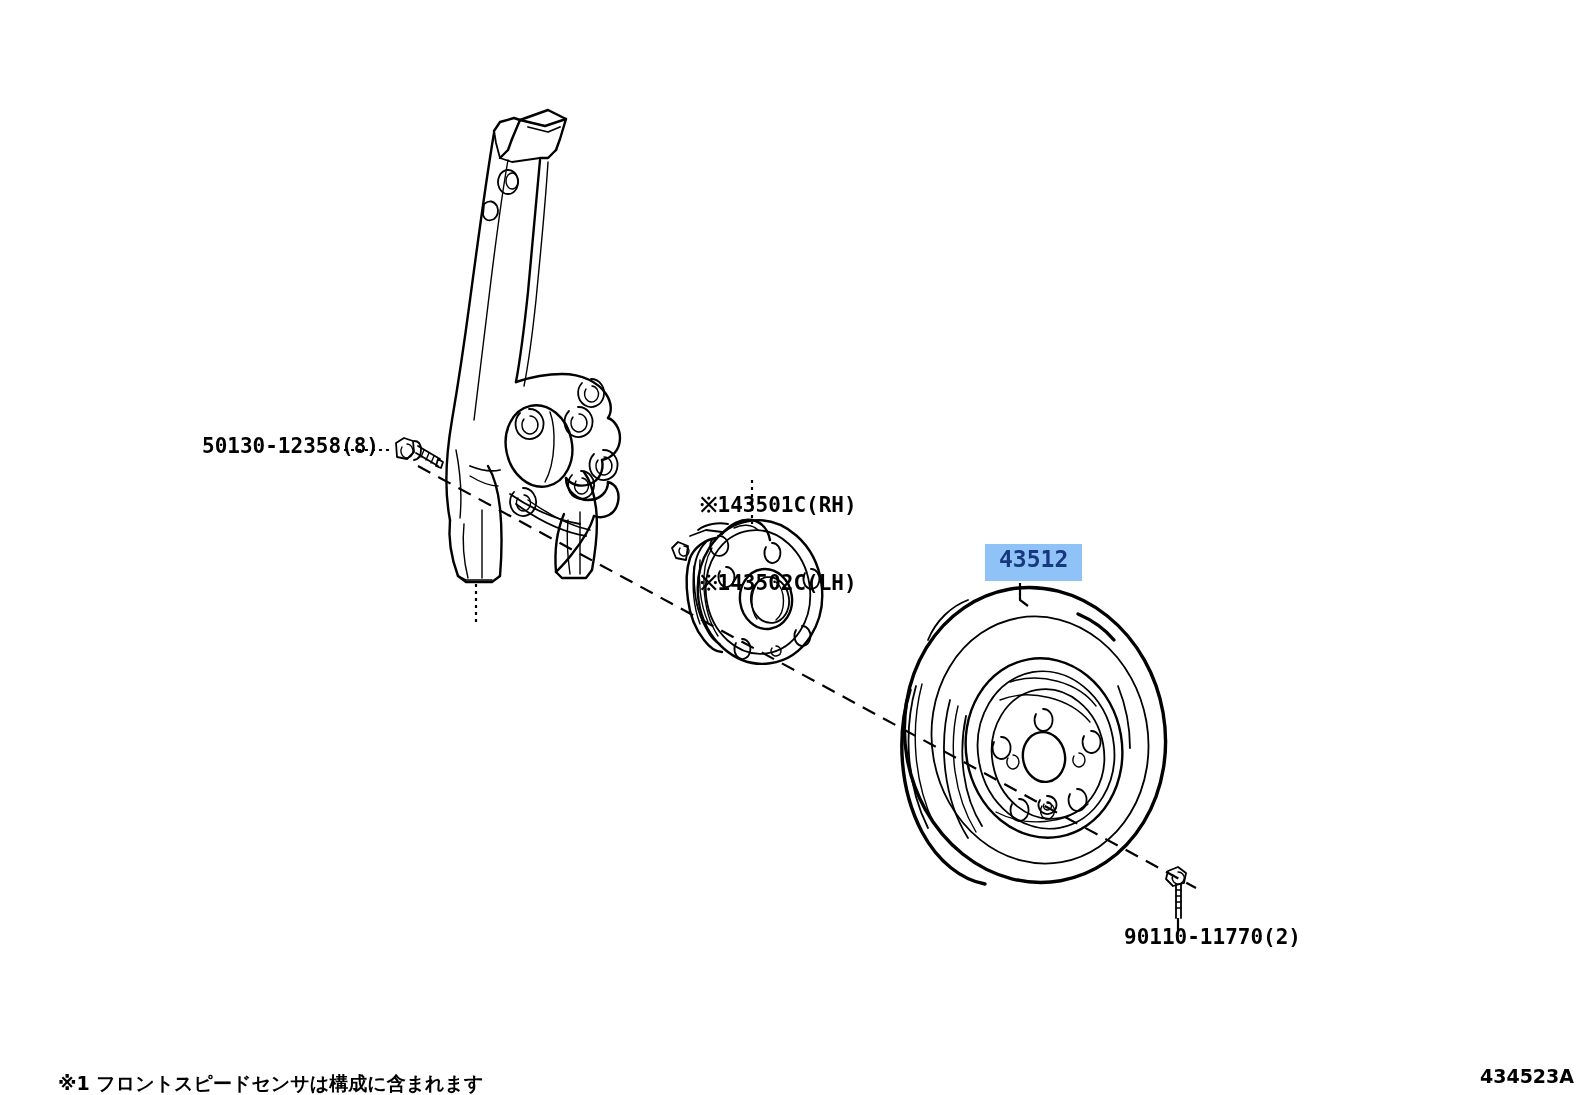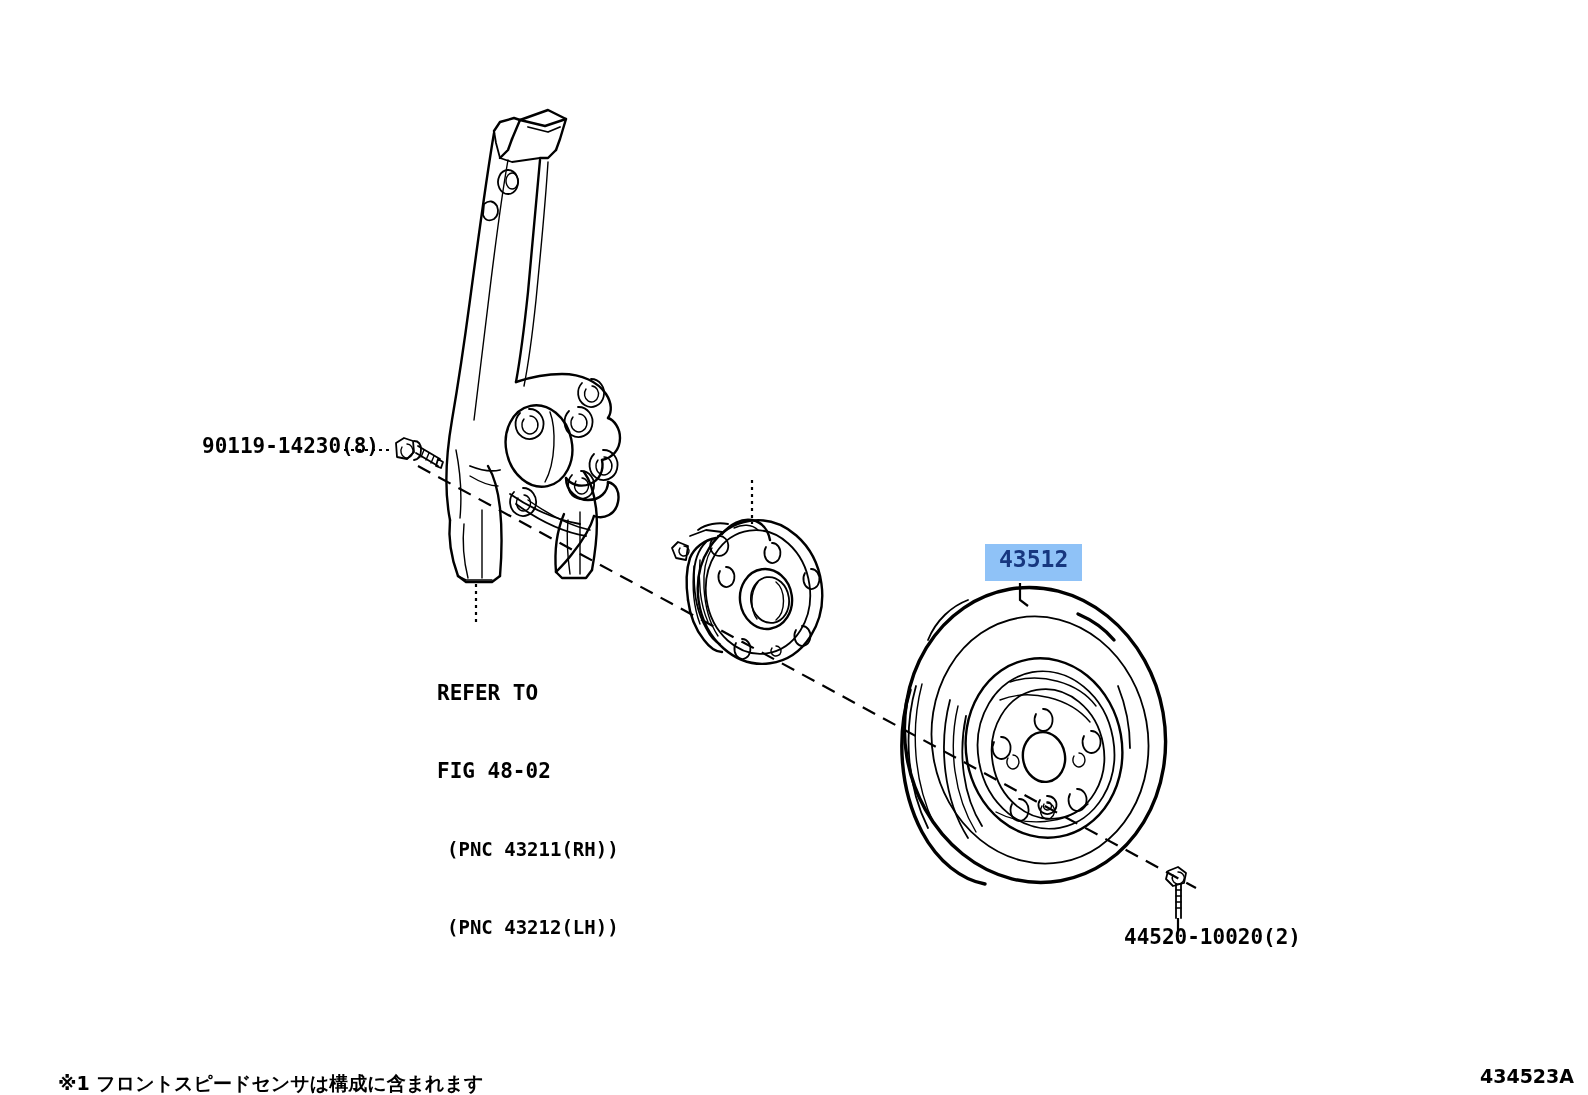--- a/index.html
+++ b/index.html
@@ -314,33 +314,31 @@
 
       <path class="leader" d="M 1178 918 L 1178 930"></path>
     </g>
 
     <g>
       <path class="dotline" d="M 476 584 L 476 626"></path>
     </g>
 
   </svg>
 
-  <div class="lbl" id="label-bolt-upper">90119-14230(8)</div>
-
-
-  <div class="lbl" id="label-refer-block">
-    <div>REFER TO</div>
-    <div>FIG 48-02</div>
-    <div class="indent">(PNC 43211(RH))</div>
-    <div class="indent">(PNC 43212(LH))</div>
+  <div class="lbl" id="label-bolt-upper">50130-12358(8)</div>
+
+  <div class="lbl" id="label-hub-group">
+    <div>※143501C(RH)</div>
+    <div>※143502C(LH)</div>
   </div>
 
+
   <div class="lbl" id="label-rotor-highlight">43512</div>
 
-  <div class="lbl" id="label-rotor-bolt">44520-10020(2)</div>
+  <div class="lbl" id="label-rotor-bolt">90110-11770(2)</div>
 
   <div id="footnote-block">
     <div class="fn-jp">※1 フロントスピードセンサは構成に含まれます</div>
     
   </div>
 
   <div id="diagram-id">434523A</div>
 
 </div>
 

